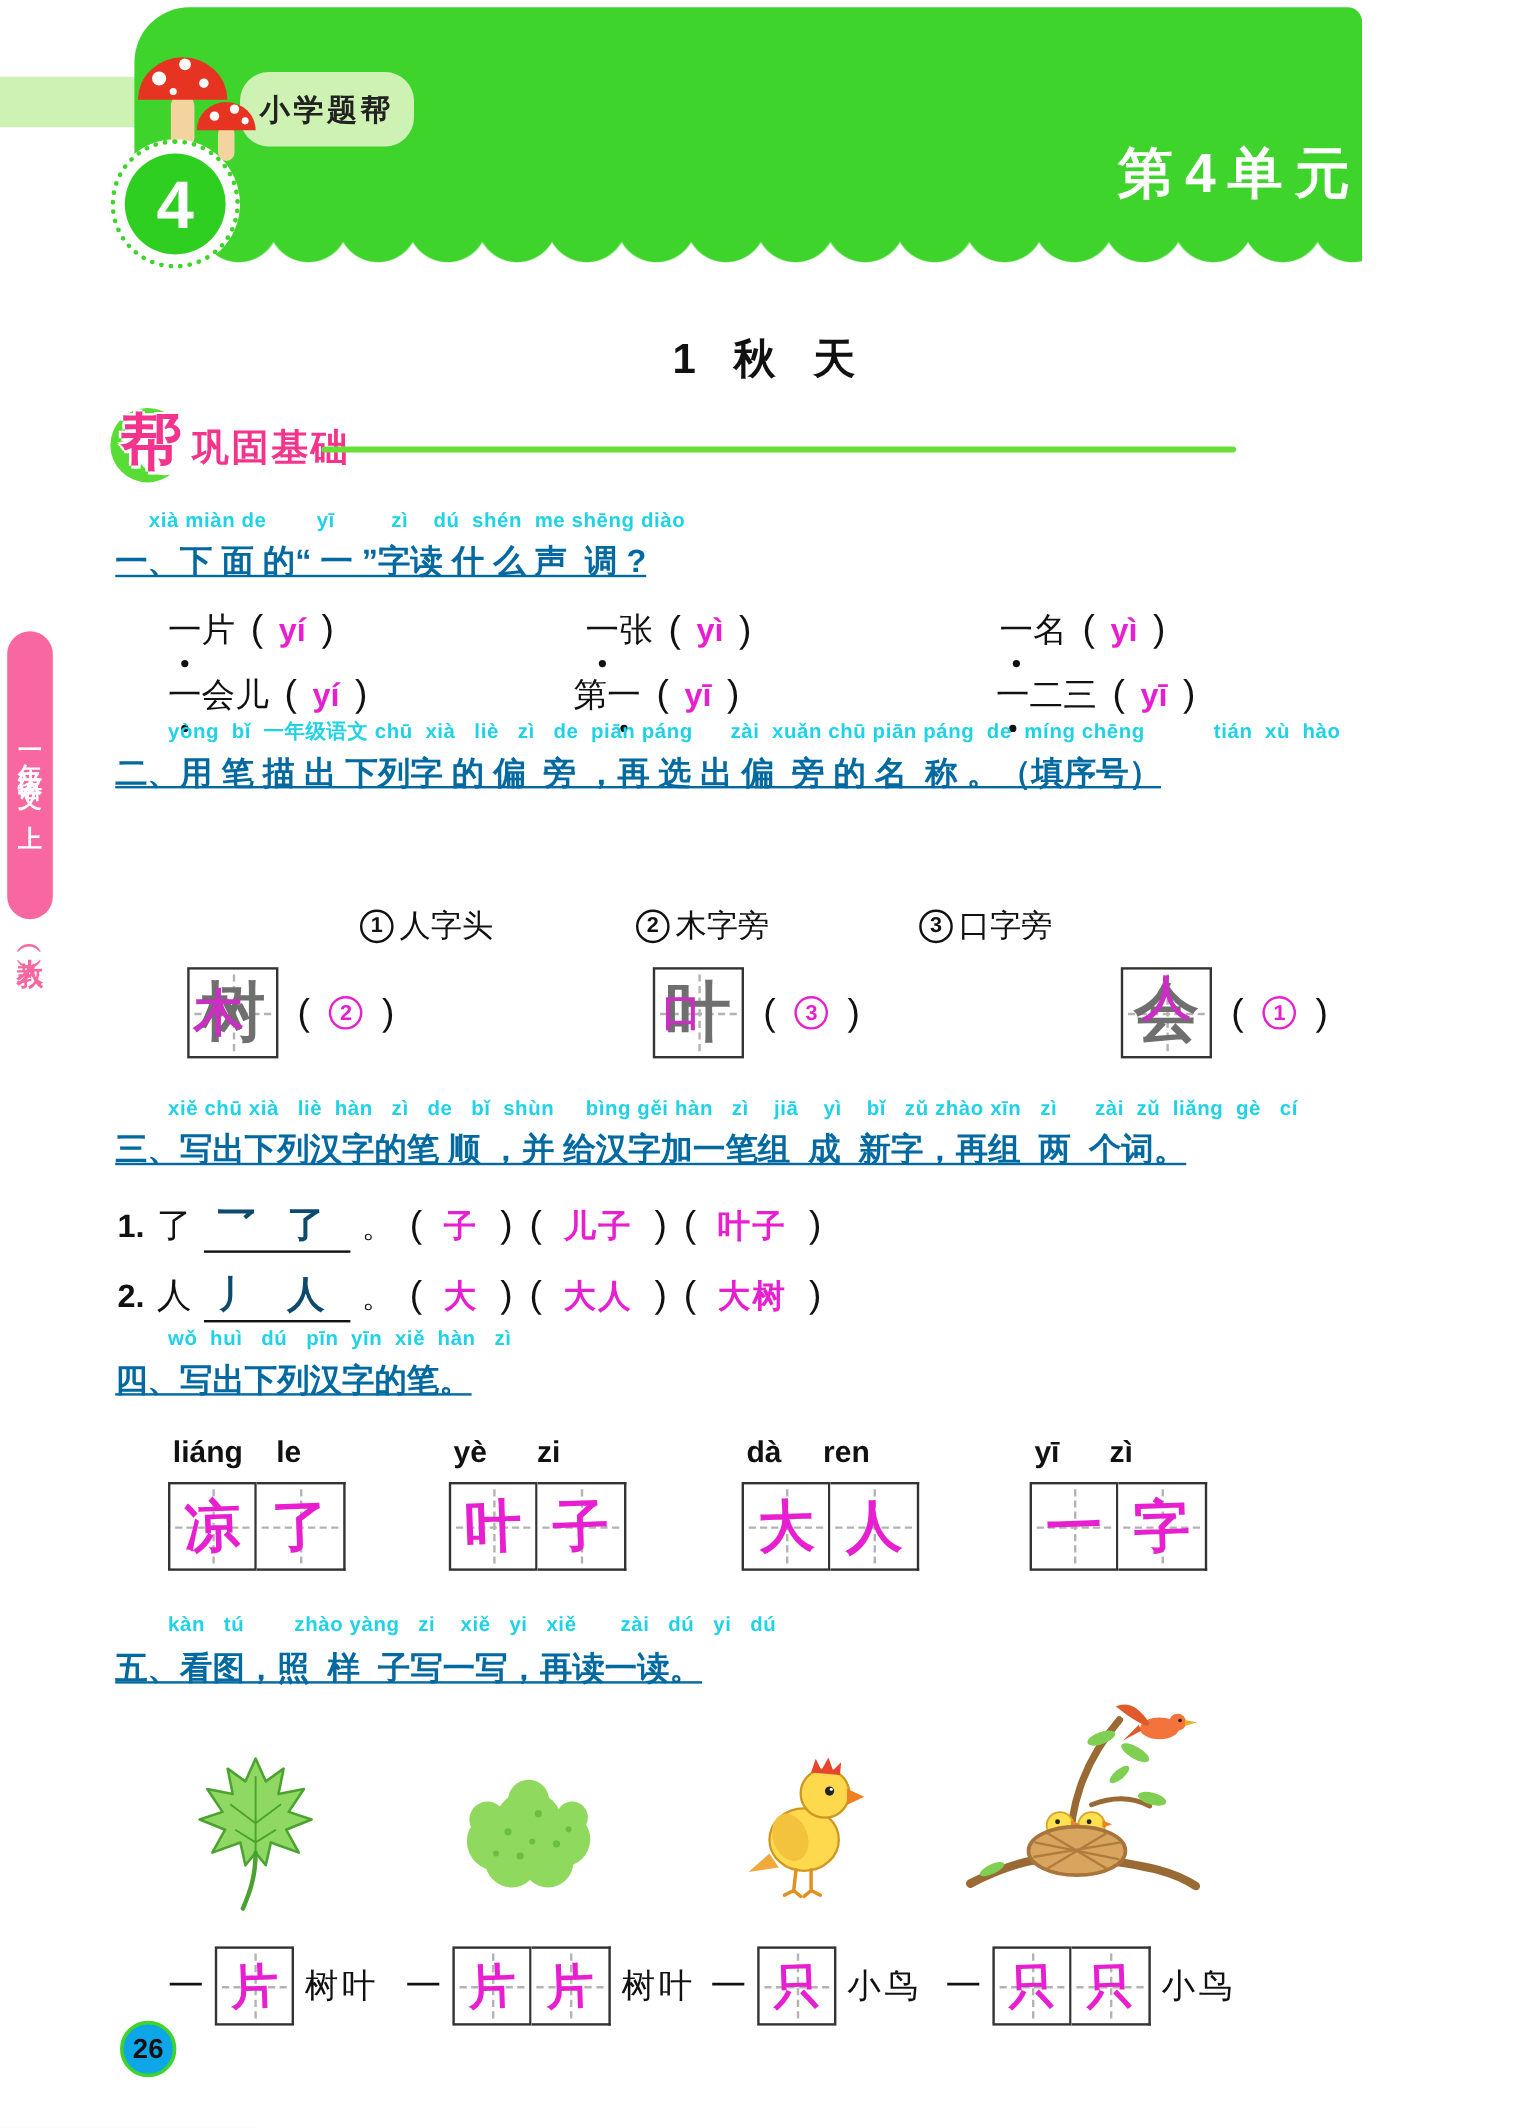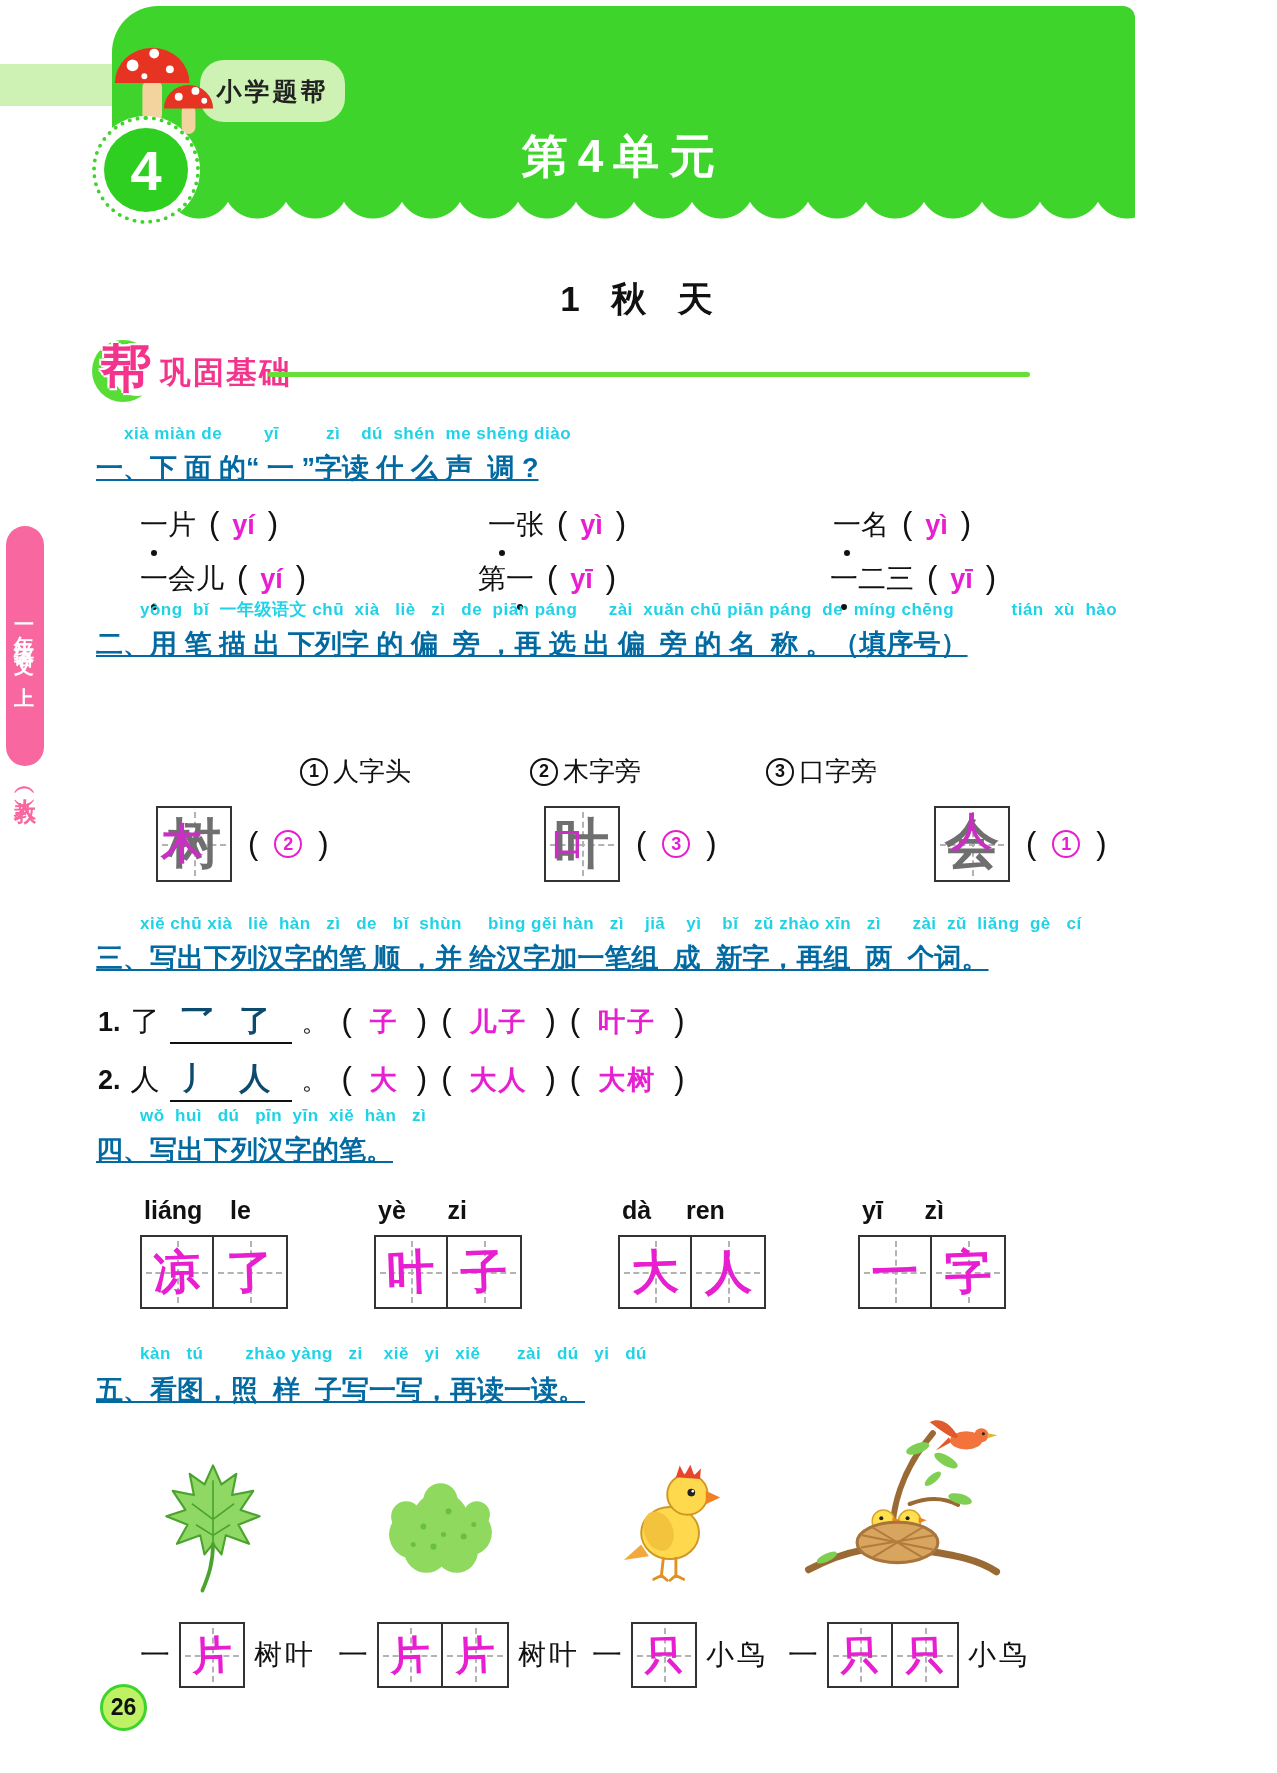--- a/index.html
+++ b/index.html
@@ -80,21 +80,21 @@
 
 .ex5a { display:flex; align-items:center; gap:9px; }
 .one { font-size:30px; color:#111; }
 .suffix { font-size:28px; color:#111; letter-spacing:3px; }
 
 
 .vtab { background:#f8679f; border-radius:20px; color:#fff; writing-mode:vertical-rl; text-orientation:upright;
         display:flex; align-items:center; justify-content:center; font-weight:bold; font-size:20px; letter-spacing:6px; }
 .ved { color:#f8679f; writing-mode:vertical-rl; text-orientation:upright; font-weight:bold; font-size:22px; letter-spacing:2px; }
 .pnum { width:47px; height:47px; border-radius:50%; border:3px solid #3ed42c; display:flex; align-items:center;
-        justify-content:center; font-size:23px; font-weight:bold; color:#111; background:#bef264; }
+        justify-content:center; font-size:23px; font-weight:bold; color:#111; background:#0ea5e9; }
 </style>
 </head>
 <body>
 
 <div id="canvas">
 
   <div class="abs band" style="left:0;top:64px;width:122px;height:42px;"></div>
   <div class="abs banner" style="left:112px;top:6px;width:1023px;height:190px;"></div>
   <div class="abs wave" style="left:112px;top:194px;width:1023px;height:26px;"></div>
   <div class="abs pill" style="left:200px;top:60px;width:145px;height:62px;">
@@ -114,41 +114,41 @@
       <circle cx="92" cy="60" r="4" fill="#fff"></circle>
       <circle cx="101" cy="70" r="3" fill="#fff"></circle>
   </svg>
 
   <div class="abs ring" style="left:92px;top:116px;">
     <div class="ring-in">
       <span>4</span>
     </div>
   </div>
 
-  <div class="abs unit-title" style="left:112px;top:126px;width:1023px;">第4单元</div>
+  <div class="abs unit-title" style="left:112px;top:114px;width:1023px;text-align:right;">第4单元</div>
 
   <div class="abs lesson" style="left:0;top:256px;margin-top:20px;">1  秋  天</div>
 
   <div class="abs blob" style="left:92px;top:340px;"></div>
   <div class="abs blob2" style="left:112px;top:346px;"></div>
   <div class="abs help" style="left:100px;top:334px;">帮</div>
   <div class="abs badge-label" style="left:160px;top:352px;">巩固基础</div>
   <div class="abs gline" style="left:268px;top:372px;width:762px;height:5px;"></div>
 
   <div>
     <div class="abs py" style="left:124px;top:424px;">xià miàn de        yī         zì    dú  shén  me shēng diào</div>
     <div class="abs q" style="left:96px;top:450px;">一、下 面 的“ 一 ”字读 什 么 声  调 ?</div>
 
     <div class="abs row-item" style="left:140px;top:506px;">
       <span class="stem"><span class="dotted">一</span><span>片</span></span>
       <span class="par">(</span>
       <span class="ans">yí</span>
       <span class="par">)</span>
     </div>
-    <div class="abs row-item" style="left:488px;top:506px;">
+    <div class="abs row-item" style="left:488px;top:506px;align-items:center;">
       <span class="stem"><span class="dotted">一</span><span>张</span></span>
       <span class="par">(</span>
       <span class="ans">yì</span>
       <span class="par">)</span>
     </div>
     <div class="abs row-item" style="left:833px;top:506px;">
       <span class="stem"><span class="dotted">一</span><span>名</span></span>
       <span class="par">(</span>
       <span class="ans">yì</span>
       <span class="par">)</span>

